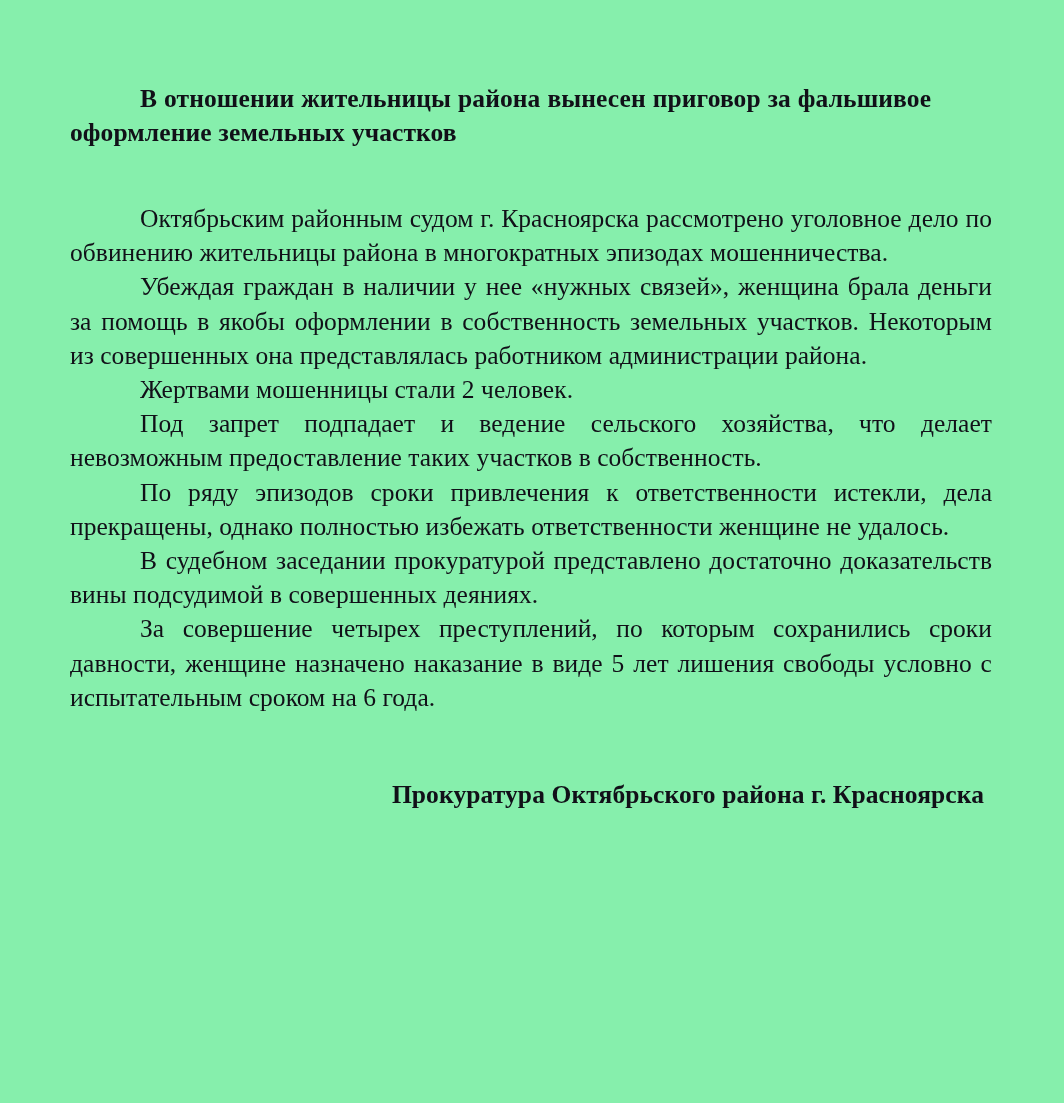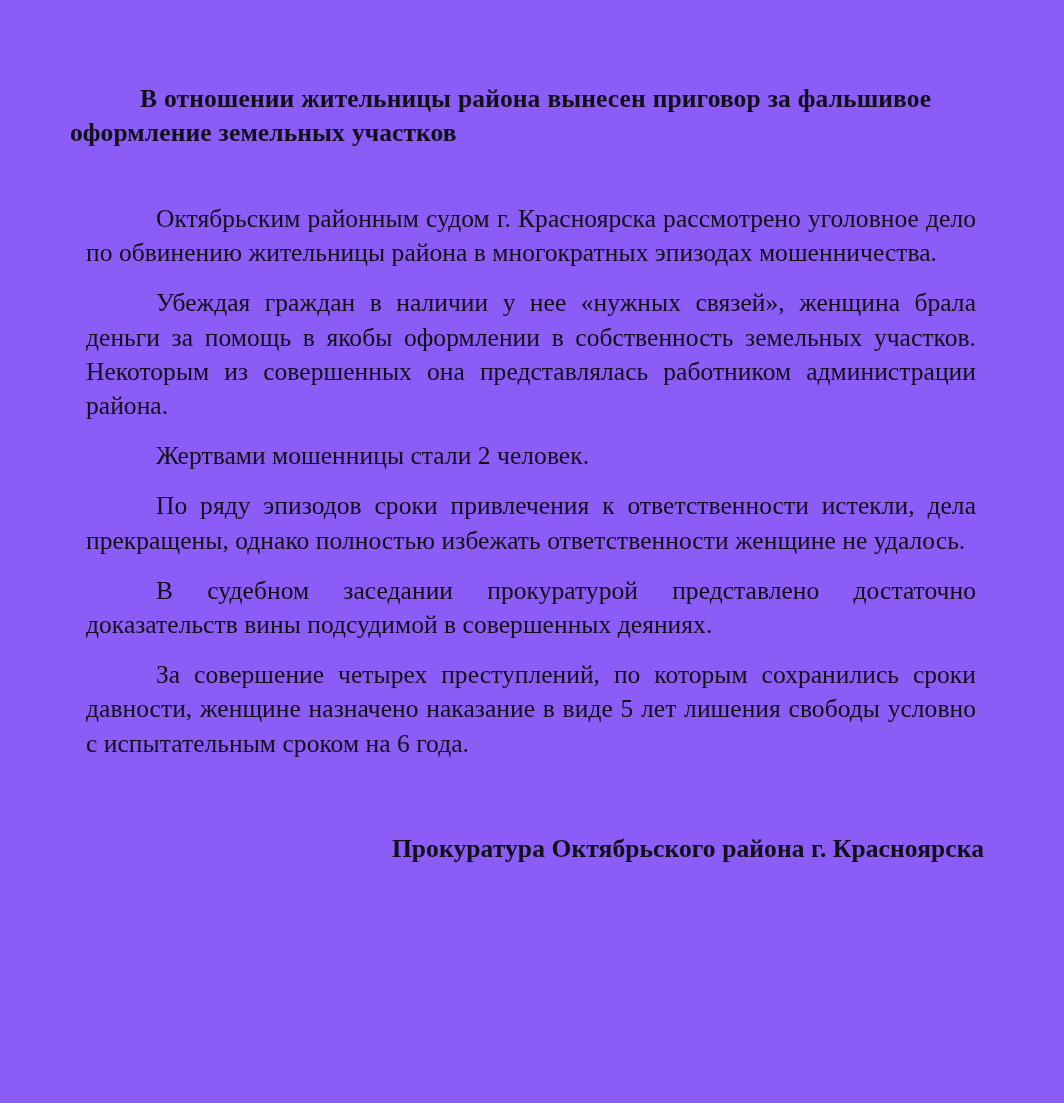--- a/index.html
+++ b/index.html
@@ -4,21 +4,21 @@
 <style>
   html, body {
     margin: 0;
     padding: 0;
     background: #ffffff;
   }
   .page {
     position: relative;
     width: 1064px;
     height: 1103px;
-    background: #8b5cf6;
+    background: #86efac;
     overflow: hidden;
     font-family: "Liberation Serif", "DejaVu Serif", serif;
     color: #111018;
     box-sizing: border-box;
   }
   .content {
     position: absolute;
     left: 70px;
     top: 0;
     width: 922px; 
@@ -31,21 +31,21 @@
     font-weight: bold;
     text-indent: 70px;
     text-align: left;
     letter-spacing: 0.1px;
     word-spacing: 0.5px;
   }
   .body-block {
     margin-top: 52px;
   }
   .para {
-    margin: 16px;
+    margin: 0;
     font-size: 25.5px;
     line-height: 34.2px;
     text-align: justify;
     text-indent: 70px;
     letter-spacing: 0.05px;
   }
   .para:last-child {
     text-align: justify;
   }
   .signature {
@@ -64,20 +64,21 @@
 
 <div class="page">
   <div class="content">
 
     <h1 class="doc-title">В отношении жительницы района вынесен приговор за фальшивое оформление земельных участков</h1>
 
     <div class="body-block">
       <p class="para">Октябрьским районным судом г. Красноярска рассмотрено уголовное дело по обвинению жительницы района в многократных эпизодах мошенничества.</p>
       <p class="para">Убеждая граждан в наличии у нее «нужных связей», женщина брала деньги за помощь в якобы оформлении в собственность земельных участков. Некоторым из совершенных она представлялась работником администрации района.</p>
       <p class="para">Жертвами мошенницы стали 2 человек.</p>
+      <p class="para">Под запрет подпадает и ведение сельского хозяйства, что делает невозможным предоставление таких участков в собственность.</p>
       <p class="para">По ряду эпизодов сроки привлечения к ответственности истекли, дела прекращены, однако полностью избежать ответственности женщине не удалось.</p>
       <p class="para">В судебном заседании прокуратурой представлено достаточно доказательств вины подсудимой в совершенных деяниях.</p>
       <p class="para">За совершение четырех преступлений, по которым сохранились сроки давности, женщине назначено наказание в виде 5 лет лишения свободы условно с испытательным сроком на 6 года.</p>
     </div>
 
     <p class="signature">Прокуратура Октябрьского района г. Красноярска</p>
 
   </div>
 </div>
 

